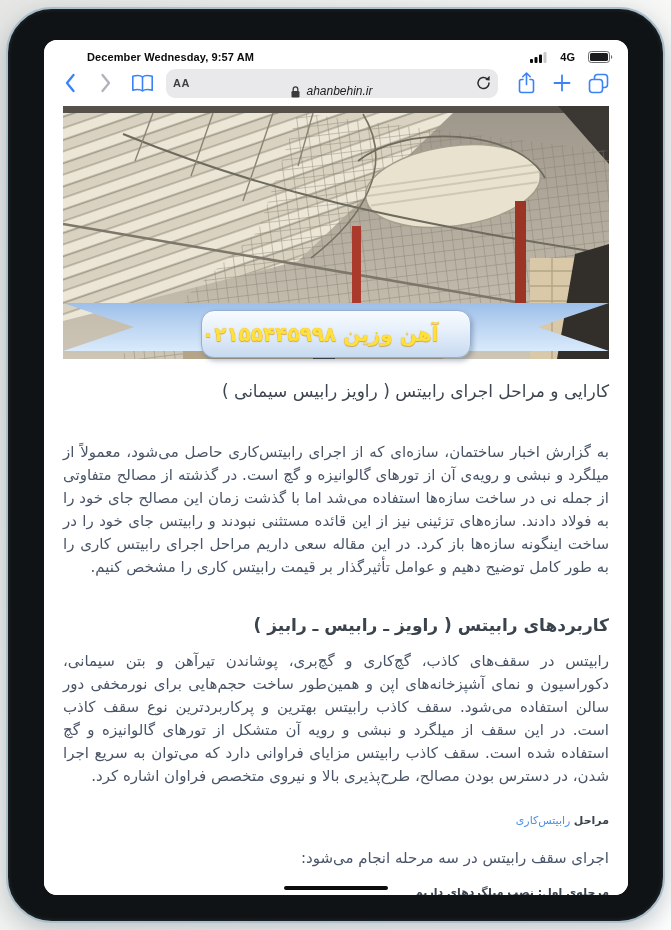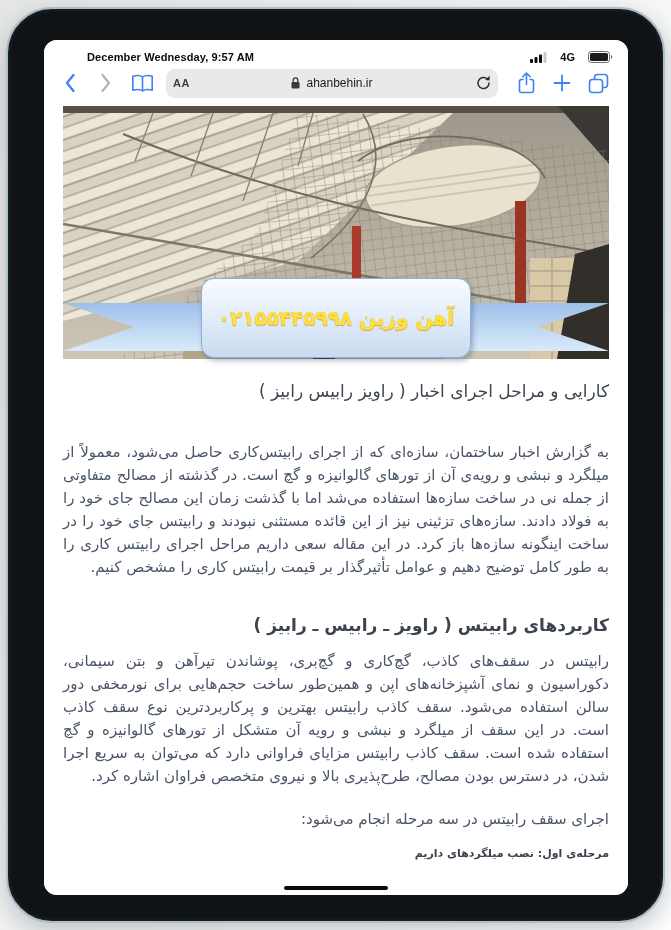--- a/index.html
+++ b/index.html
@@ -35,40 +35,40 @@
   }
   .tb-btn { width:36px; height:30px; display:flex; align-items:center; justify-content:center;
     background:none; border:none; cursor:pointer; flex:0 0 auto; }
   .url-bar {
     flex:1 1 auto; height:29px; background:#e9e9eb; border-radius:9px;
     display:flex; align-items:center; position:relative; margin:0 10px 0 6px; padding:0 7px;
   }
   .reader-aa { font-size:11px; font-weight:600; color:#3f3f42; letter-spacing:.5px; z-index:2; cursor:pointer; }
   .url-center {
     position:absolute; left:0; right:0; top:0; bottom:0;
-    display:flex; align-items:center; justify-content:center; gap:6px; z-index:1;
+    display:flex; align-items:flex-end; justify-content:center; gap:6px; z-index:1;font-style:italic;
   }
   .url-text { font-size:12px; color:#1c1c1e; }
   .reload-btn { margin-left:auto; background:none; border:none; z-index:2; cursor:pointer;
     display:flex; align-items:center; }
   
   .page { background:#fff; height:789px; overflow:hidden; }
   .hero { position:relative; width:546px; height:253px; margin:0 auto; }
   .hero svg.photo { display:block; width:546px; height:253px; }
   .ribbon {
     position:absolute; left:0; bottom:8px; width:546px; height:48px;
     background:linear-gradient(180deg,#9dbfe9 0%,#c0d8f3 55%,#d9eafb 100%);
     clip-path:polygon(0 0,100% 0,87% 50%,100% 100%,0 100%,13% 50%);
   }
   .ribbon-panel {
-    position:absolute; left:138px; bottom:1px; width:270px; height:80px;
+    position:absolute; left:138px; bottom:1px; width:270px; height:48px;
     border-radius:13px; border:1px solid #93aecf;
     background:linear-gradient(180deg,#f8fbff 0%,#e7f0fb 40%,#c7daf0 100%);
     box-shadow:2px 3px 5px rgba(50,70,100,.35);
-    display:flex; align-items:center; justify-content:center;
+    display:flex; align-items:center; 
   }
   .ribbon-panel::after {
     content:""; position:absolute; left:18%; bottom:-5px; width:64%; height:12px;
     background:#bcd2ea; border-radius:50%; z-index:-1;
   }
   .banner-text {
     font-family:"DejaVu Sans", sans-serif; direction:rtl;
     font-size:20px; font-weight:bold; color:#ffe13c;
     text-shadow:0 1px 1px rgba(190,120,0,.55), 0 0 1px #e8a71e;
     white-space:nowrap;
@@ -223,24 +223,29 @@
           <rect x="250" y="240" width="22" height="13" fill="#403a34"></rect>
         </svg>
 
         <div class="ribbon"></div>
         <div class="ribbon-panel">
           <span class="banner-text">آهن وزین ۰۲۱۵۵۴۴۵۹۹۸</span>
         </div>
       </div>
 
       <div class="article">
-        <h1>کارایی و مراحل اجرای اخبار ( راویز رابیس رابیز )</h1>
+        <h1>کارایی و مراحل اجرای رابیتس ( راویز رابیس سیمانی )</h1>
         <p class="body p1">به گزارش اخبار ساختمان، سازه‌ای که از اجرای رابیتس‌کاری حاصل می‌شود، معمولاً از میلگرد و نبشی و رویه‌ی آن از تورهای گالوانیزه و گچ است. در گذشته از مصالح متفاوتی از جمله نی در ساخت سازه‌ها استفاده می‌شد اما با گذشت زمان این مصالح جای خود را به فولاد دادند. سازه‌های تزئینی نیز از این قائده مستثنی نبودند و رابیتس جای خود را در ساخت اینگونه سازه‌ها باز کرد. در این مقاله سعی داریم مراحل اجرای رابیتس کاری را به طور کامل توضیح دهیم و عوامل تأثیرگذار بر قیمت رابیتس کاری را مشخص کنیم.</p>
         <h2>کاربردهای رابیتس ( راویز ـ رابیس ـ رابیز )</h2>
         <p class="body p2">رابیتس در سقف‌های کاذب، گچ‌کاری و گچ‌بری، پوشاندن تیرآهن و بتن سیمانی، دکوراسیون و نمای آشپزخانه‌های اپن و همین‌طور ساخت حجم‌هایی برای نورمخفی دور سالن استفاده می‌شود. سقف کاذب رابیتس بهترین و پرکاربردترین نوع سقف کاذب است. در این سقف از میلگرد و نبشی و رویه آن متشکل از تورهای گالوانیزه و گچ استفاده شده است. سقف کاذب رابیتس مزایای فراوانی دارد که می‌توان به سریع اجرا شدن، در دسترس بودن مصالح، طرح‌پذیری بالا و نیروی متخصص فراوان اشاره کرد.</p>
+        <p class="stages-line">
+          <span class="stages-bold">مراحل</span>
+          <span> </span>
+          <a class="stages-link">رابیتس‌کاری</a>
+        </p>
         <p class="body p3">اجرای سقف رابیتس در سه مرحله انجام می‌شود:</p>
         <h3>مرحله‌ی اول: نصب میلگردهای داریم</h3>
 
       </div>
     </div>
 
     <div class="home-indicator"></div>
   </div>
 </div>
 

